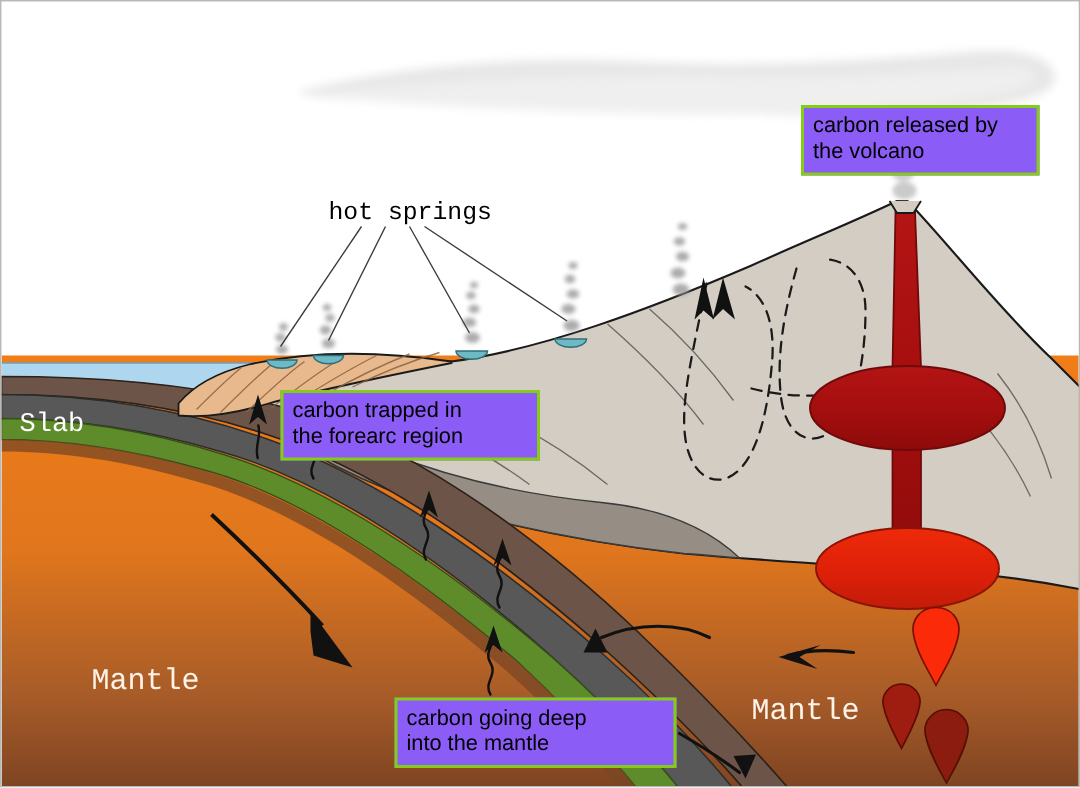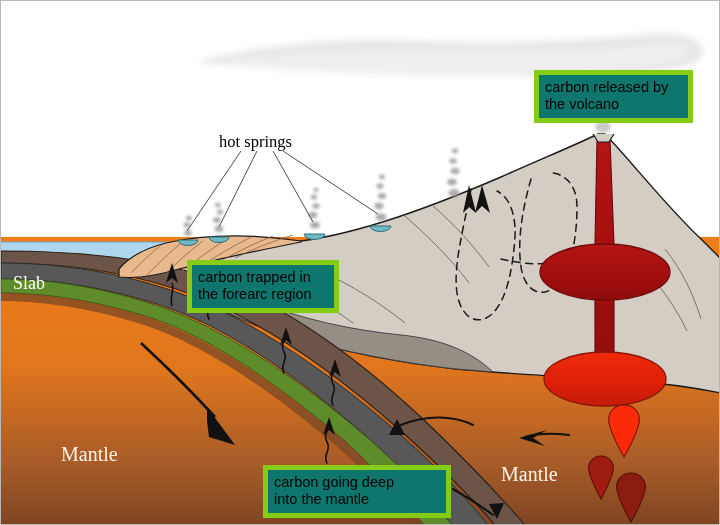--- a/index.html
+++ b/index.html
@@ -23,37 +23,37 @@
   #diagram-svg {
     position: absolute;
     left: 0;
     top: 0;
     width: 720px;
     height: 525px;
     display: block;
   }
   .callout {
     position: absolute;
-    background: #0f766e;
-    border: 5px solid #84cc16;
+    background: #8b5cf6;
+    border: 2px solid #84cc16;
     color: #000000;
     font-size: 14.5px;
     line-height: 1.16;
     padding: 4px 6px 5px 6px;
     box-sizing: border-box;
     white-space: pre-line;
     font-family: "Liberation Sans", sans-serif;
   }
   #callout-volcano  { left: 533px; top: 69px;  width: 159px; }
-  #callout-forearc  { left: 186px; top: 259px; width: 152px; }
+  #callout-forearc  { left: 186px; top: 259px; width: 173px; }
   #callout-deep     { left: 245px; top: 464px; width: 188px; margin-left: 17px; }
 
   .plain-label {
     position: absolute;
-    font-family: Liberation Serif, serif;
+    font-family: Liberation Mono, monospace;
     white-space: nowrap;
   }
   #label-hot-springs {
     left: 218px; top: 131px;
     font-size: 16.5px;
     color: #000000;
   }
   #label-slab {
     left: 12px; top: 272px;
     font-size: 18px;

